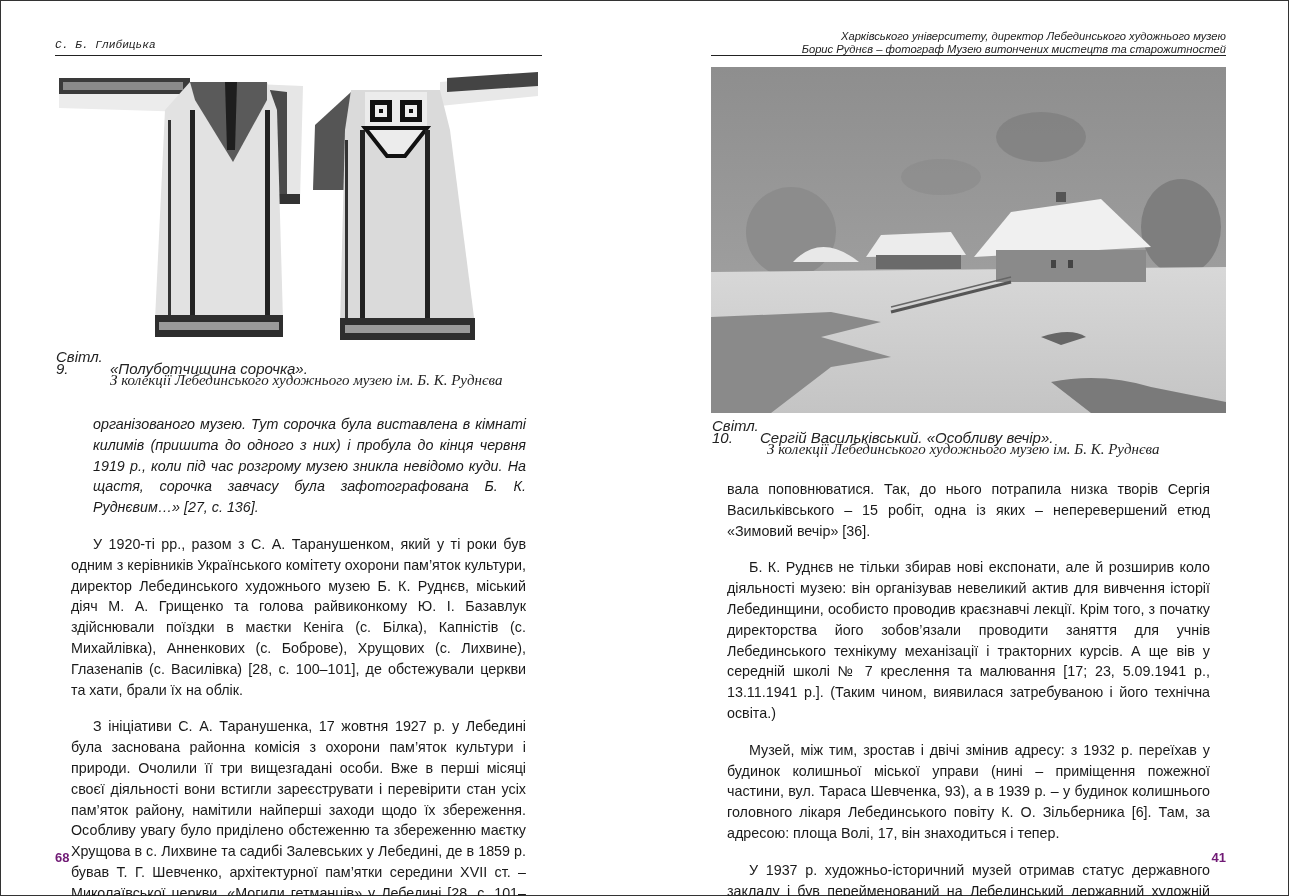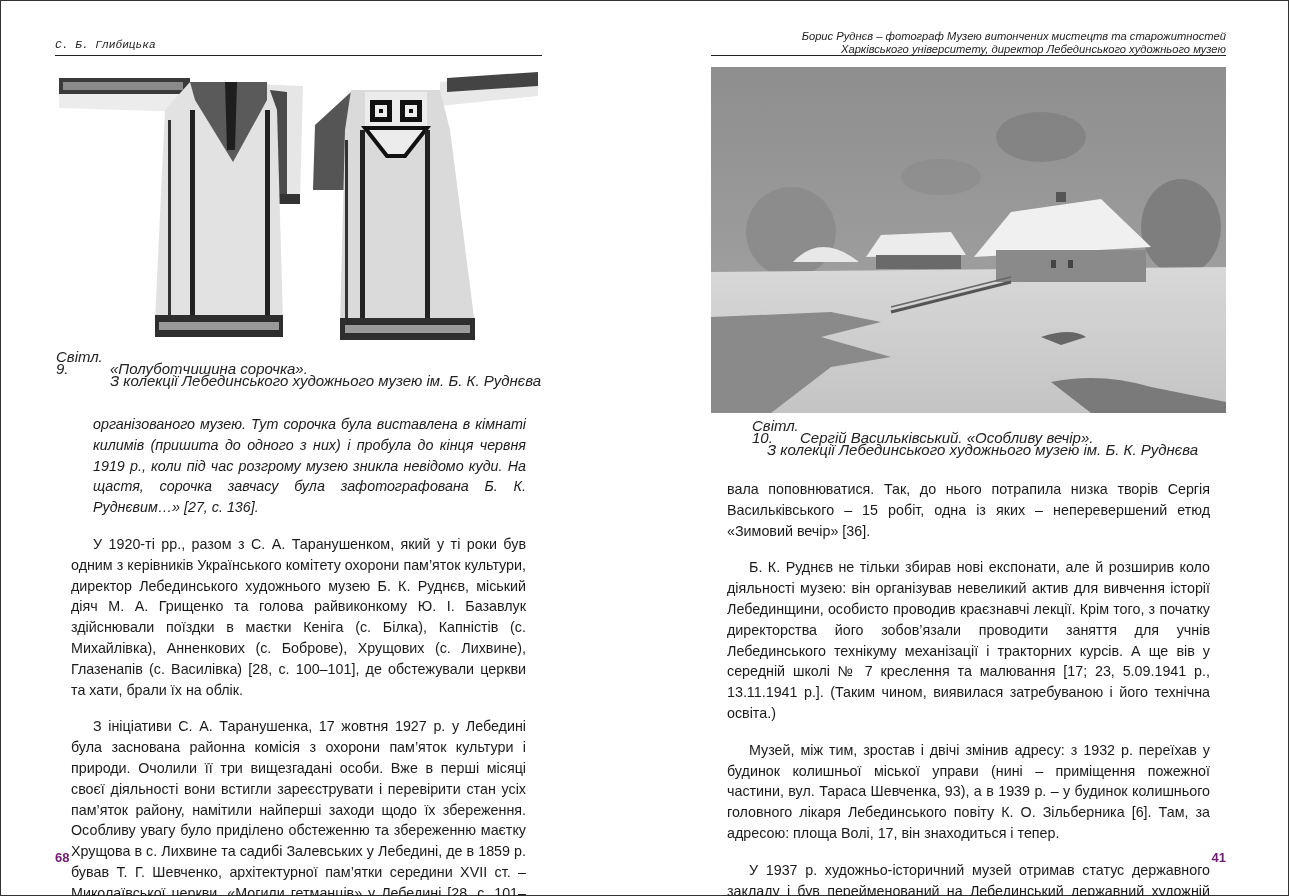--- a/index.html
+++ b/index.html
@@ -18,22 +18,22 @@
 
   .figure { position: absolute; overflow: hidden; }
   .left .figure { top: 70px; left: 0; width: 487px; height: 277px; background: #fff; }
   .right .figure { top: 67px; left: 0; width: 515px; height: 346px; background: #9a9a9a; }
 
   .caption { position: absolute; font-style: italic; font-size: 15px; line-height: 11.8px; color: #222; }
   .left .caption { top: 351px; left: 1px; }
   .right .caption { top: 420px; left: 1px; }
   .caption .cap-num { display: inline-block; }
   .left .caption .cap-num { width: 54px; }
-  .right .caption .cap-num { width: 48px; margin-left: 40px; }
-  .caption .cap-line2 { padding-left: 54px; display: block; }
+  .right .caption .cap-num { width: 48px; }
+  .caption .cap-line2 { padding-left: 54px; display: block; font-family: Liberation Serif, serif; }
   .right .caption .cap-line2 { padding-left: 55px; }
 
   .body-text { position: absolute; font-size: 14.3px; line-height: 20.8px; text-align: justify; color: #1a1a1a; }
   .left .body-text { top: 398px; left: 0; width: 487px; }
   .right .body-text { top: 463px; left: 0; width: 515px; }
   .quote { font-style: italic; padding-left: 22px; margin-bottom: 6px; }
   .para { margin: 0; }
   .para.indent { text-indent: 22px; }
   .body-text p { margin: 16px; }
 
@@ -111,22 +111,22 @@
     <p class="para indent">У 1920-ті рр., разом з С. А. Таранушенком, який у ті роки був одним з керівників Українського комітету охорони пам’яток культури, директор Лебединського художнього музею Б. К. Руднєв, міський діяч М. А. Грищенко та голова райвиконкому Ю. І. Базавлук здійснювали поїздки в маєтки Кеніга (с. Білка), Капністів (с. Михайлівка), Анненкових (с. Боброве), Хрущових (с. Лихвине), Глазенапів (с. Василівка) [28, с. 100–101], де обстежували церкви та хати, брали їх на облік.</p>
     <p class="para indent">З ініціативи С. А. Таранушенка, 17 жовтня 1927 р. у Лебедині була заснована районна комісія з охорони пам’яток культури і природи. Очолили її три вищезгадані особи. Вже в перші місяці своєї діяльності вони встигли зареєструвати і перевірити стан усіх пам’яток району, намітили найперші заходи щодо їх збереження. Особливу увагу було приділено обстеженню та збереженню маєтку Хрущова в с. Лихвине та садибі Залевських у Лебедині, де в 1859 р. бував Т. Г. Шевченко, архітектурної пам’ятки середини XVII ст. – Миколаївської церкви, «Могили гетманців» у Лебедині [28, с. 101–102].</p>
     <p class="para indent">У 1930-ті рр. колекція музею, завдяки зусиллям директора, продовжу-</p>
   </div>
 
   <div class="page-num">68</div>
 </div>
 
 <div class="page right">
   <div class="running-head">
+    <div>Харківського університету, директор Лебединського художнього музею</div>
     <div>Борис Руднєв – фотограф Музею витончених мистецтв та старожитностей</div>
-    <div>Харківського університету, директор Лебединського художнього музею</div>
   </div>
   <div class="head-rule"></div>
 
   <div class="figure">
     <svg width="515" height="346" viewBox="0 0 515 346">
       <defs>
         <linearGradient id="sky" x1="0" y1="0" x2="0" y2="1">
           <stop offset="0" stop-color="#8e8e8e"></stop>
           <stop offset="1" stop-color="#a8a8a8"></stop>
         </linearGradient>

